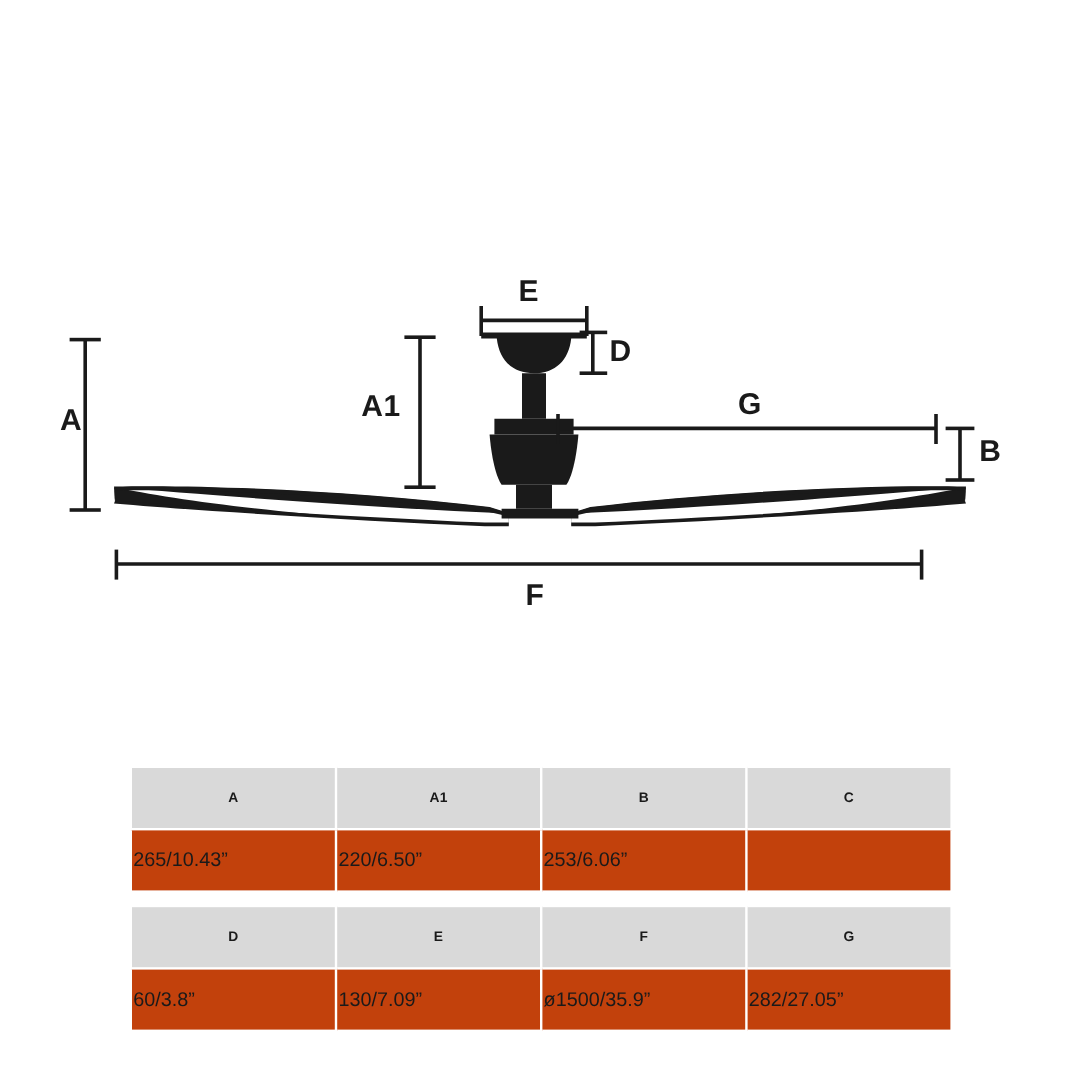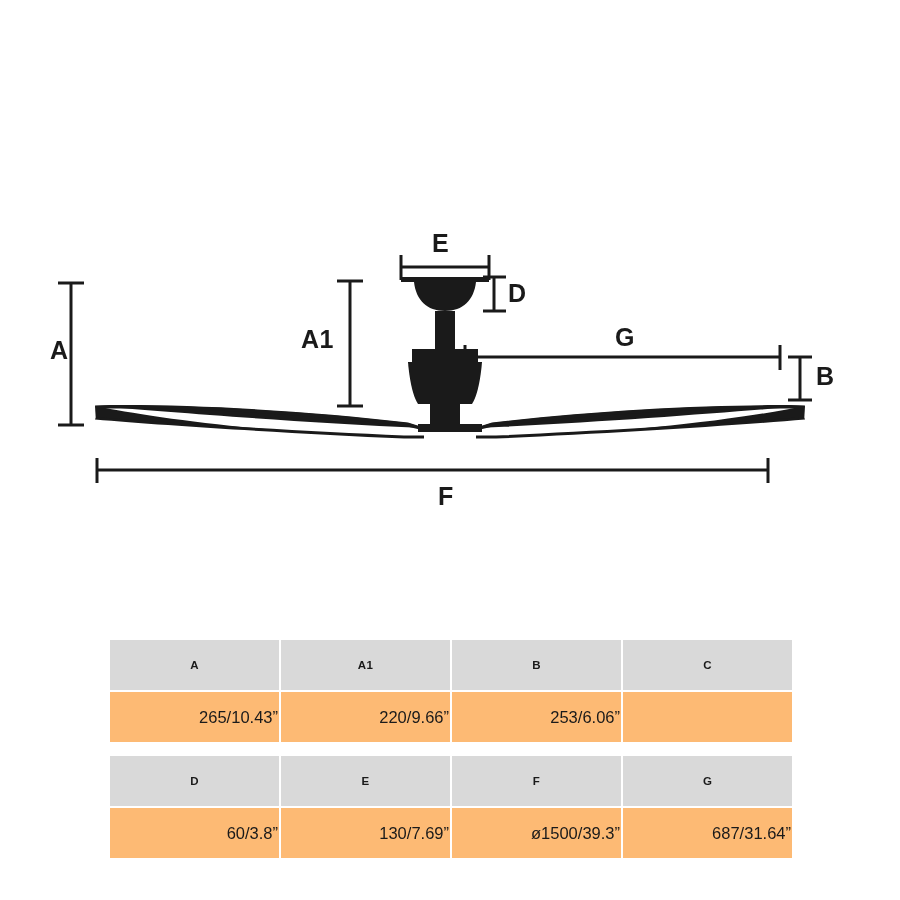--- a/index.html
+++ b/index.html
@@ -56,25 +56,25 @@
     color: #1a1a1a;
     font-size: 11.5px;
     font-weight: bold;
     height: 48px;
     text-align: center;
     vertical-align: middle;
     border: 2px solid #ffffff;
     letter-spacing: 0.3px;
   }
   table.spec td {
-    background: #fdba74;
+    background: #c2410c;
     color: #1a1a1a;
     font-size: 16.5px;
     height: 48px;
-    text-align: right;
+    text-align: left;
     vertical-align: middle;
     border: 2px solid #ffffff;
   }
   .tbl-gap { height: 10px; }
 </style>
 </head>
 <body>
 
 <div id="stage">
 
@@ -200,21 +200,21 @@
         <tr>
           <th>A</th>
           <th>A1</th>
           <th>B</th>
           <th>C</th>
         </tr>
       </thead>
       <tbody>
         <tr>
           <td>265/10.43”</td>
-          <td>220/9.66”</td>
+          <td>220/6.50”</td>
           <td>253/6.06”</td>
           <td></td>
         </tr>
       </tbody>
     </table>
 
     <div class="tbl-gap"></div>
 
     <table class="spec">
       <colgroup>
@@ -227,22 +227,22 @@
         <tr>
           <th>D</th>
           <th>E</th>
           <th>F</th>
           <th>G</th>
         </tr>
       </thead>
       <tbody>
         <tr>
           <td>60/3.8”</td>
-          <td>130/7.69”</td>
-          <td>ø1500/39.3”</td>
-          <td>687/31.64”</td>
+          <td>130/7.09”</td>
+          <td>ø1500/35.9”</td>
+          <td>282/27.05”</td>
         </tr>
       </tbody>
     </table>
 
   </div>
 
 </div>
 
 </body></html>

